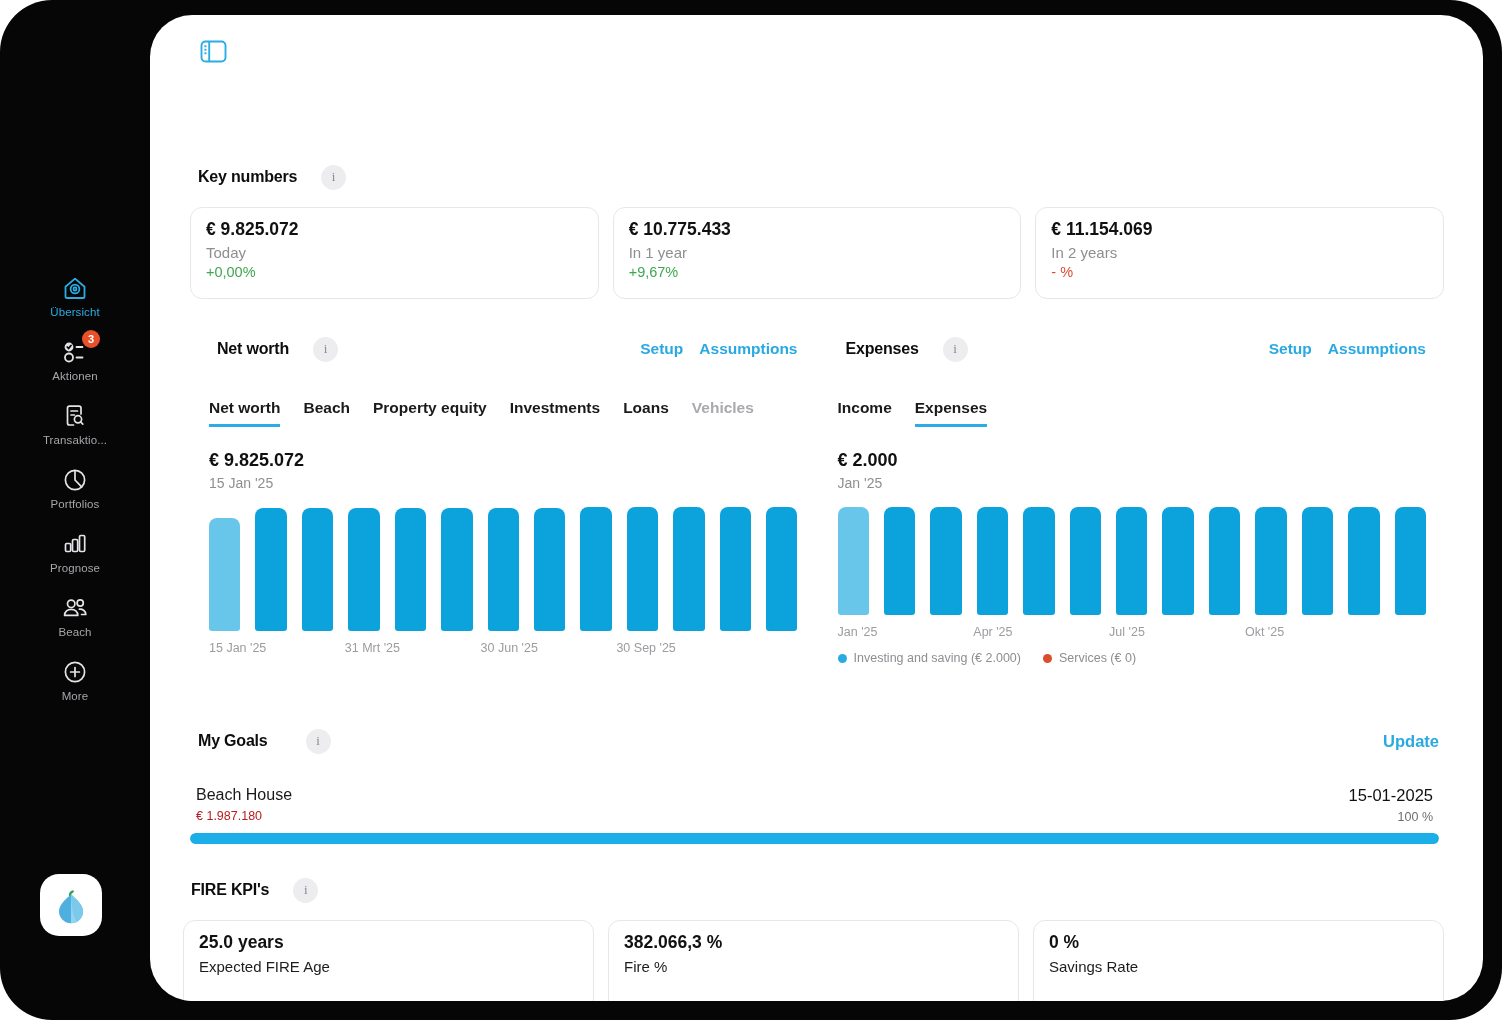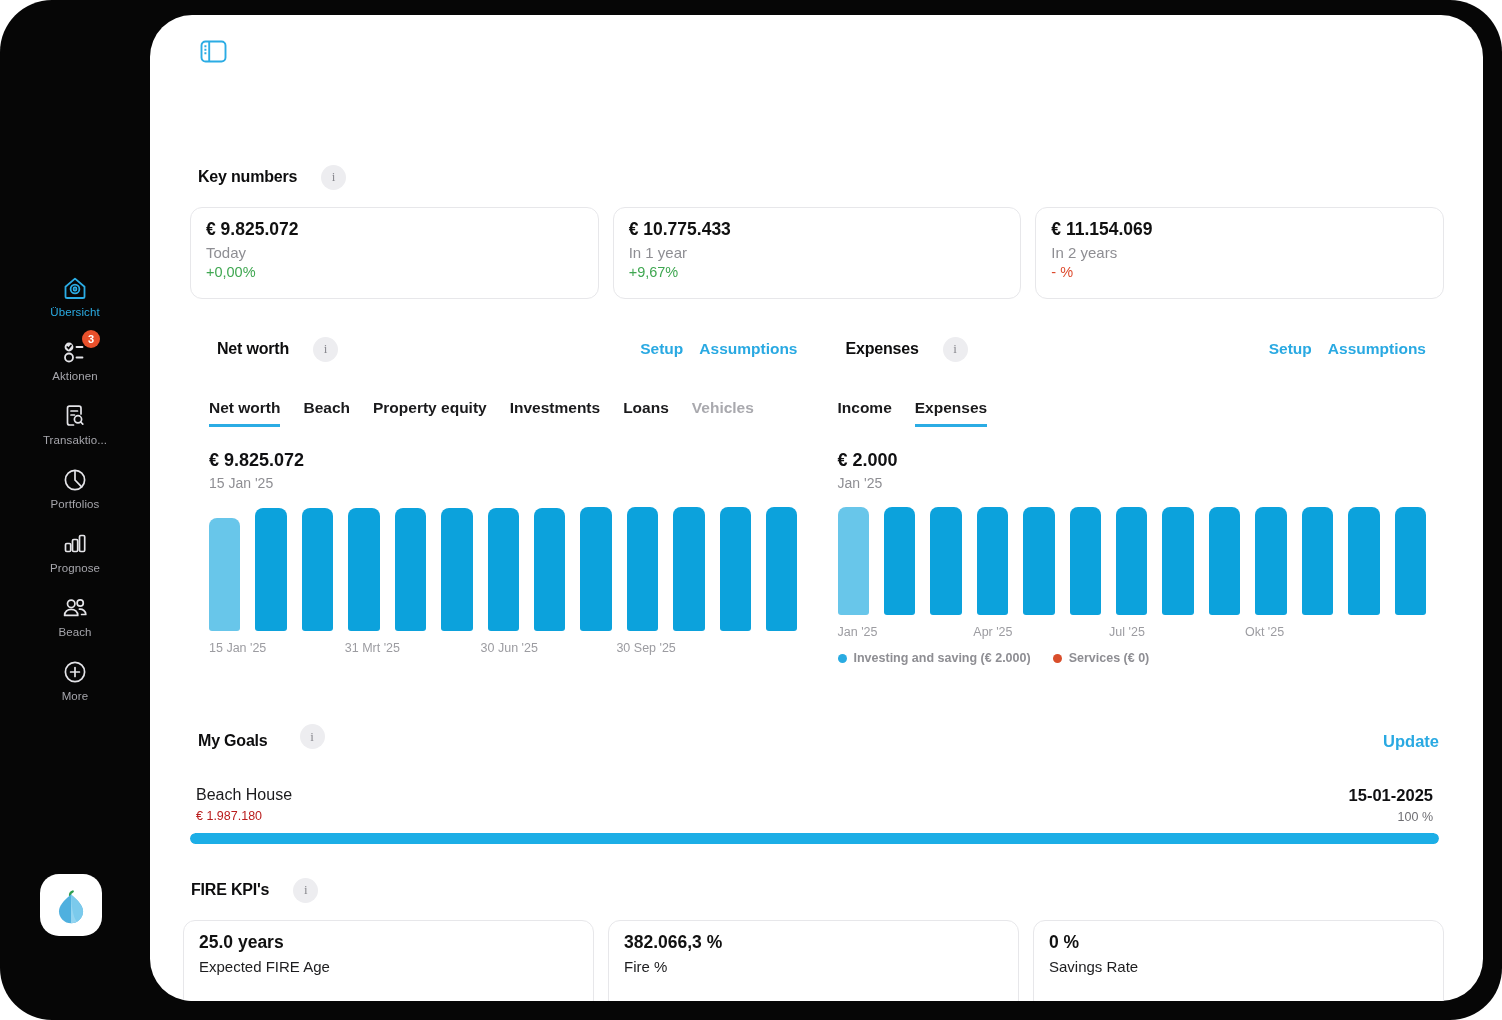--- a/index.html
+++ b/index.html
@@ -77,33 +77,33 @@
   .chart-value { margin-top:23px; font-size:18px; font-weight:700; color:#101012; }
   .chart-date { margin-top:4px; font-size:14px; color:#8E8E93; }
 
   .bars { display:flex; align-items:flex-end; gap:15px; margin-top:16px; }
   .bar { flex:1; border-radius:8px 8px 3px 3px; cursor:pointer; }
 
   .ticks { position:relative; height:17px; margin-top:10px; }
   .tick { position:absolute; top:0; font-size:12.5px; color:#9C9CA1; white-space:nowrap; }
 
   .legend { display:flex; gap:22px; margin-top:9px; align-items:center; }
-  .legend-item { display:flex; align-items:center; gap:7px; font-size:12.5px; color:#8E8E93;font-weight:bold; }
+  .legend-item { display:flex; align-items:center; gap:7px; font-size:12.5px; color:#8E8E93; }
   .legend-dot { width:9px; height:9px; border-radius:50%; }
 
   
   .goals-sec { position:absolute; left:40px; right:44px; top:709px; }
   .goals-head { display:flex; align-items:center; justify-content:space-between; }
-  .goals-head-left { display:flex; align-items:flex-start; gap:24px; }
+  .goals-head-left { display:flex; align-items:center; gap:30px; }
   .update-link { font-size:16.5px; font-weight:700; color:#29A9E2; cursor:pointer; }
   .goal-row { margin-top:28px; padding:0 6px; display:flex; justify-content:space-between;
               align-items:flex-start; }
   .goal-name { font-size:16px; color:#1a1a1c; }
   .goal-amount { margin-top:5px; font-size:12.5px; color:#b91c1c; }
-  .goal-date { font-size:16.5px; font-weight:700; color:#101012; text-align:right; }
+  .goal-date { font-size:16.5px; font-weight:400; color:#101012; text-align:right; }
   .goal-pct { margin-top:5px; font-size:12.5px; color:#6E6E73; text-align:right; }
   .goal-track { margin-top:9px; height:11px; border-radius:6px; background:#E8E8EC; overflow:hidden; }
   .goal-fill { height:100%; border-radius:6px; background:#1CAEE6; }
 
   
   .fire-sec { position:absolute; left:33px; right:39px; top:858px; }
   .fire-card-label { margin-top:5px; font-size:15px; color:#1D1D1F; }
 </style>
 </head>
 <body>

